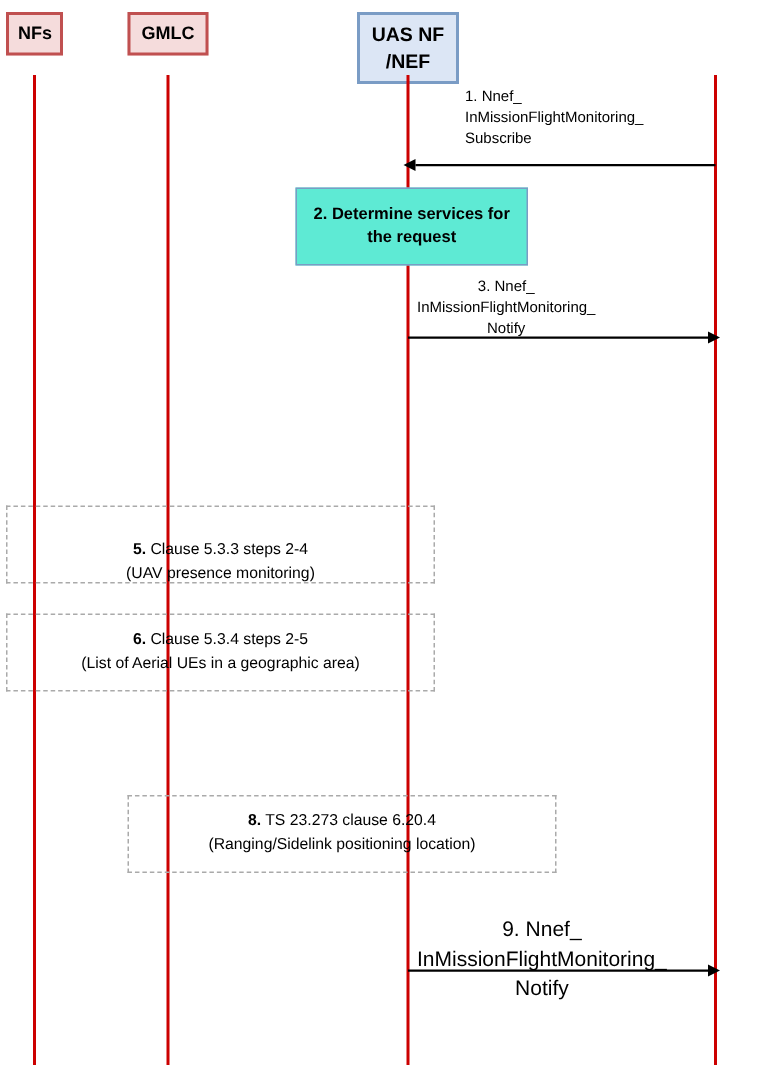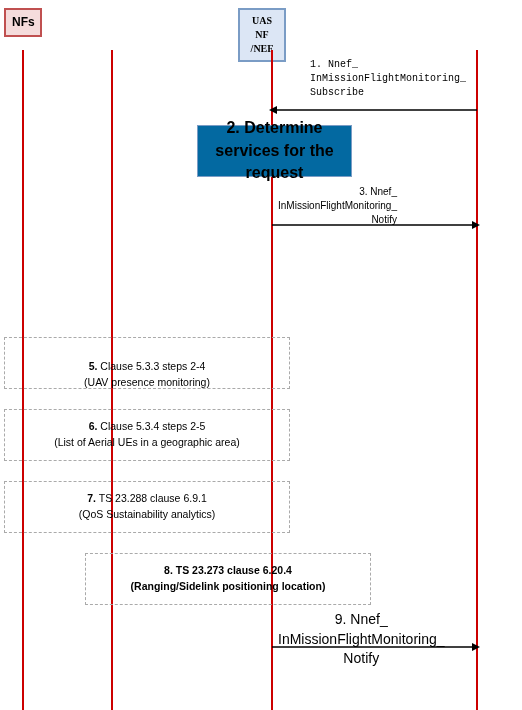--- a/index.html
+++ b/index.html
@@ -15,25 +15,25 @@
 
     .diagram-container {
       position: relative;
       width: 522px;
       height: 710px;
     }
 
     
     .process-box {
       position: absolute;
-      background: #0369a1;
+      background: #5eead4;
       border: 1px solid #7a9cc5;
       text-align: center;
       padding: 4px 6px;
-      font-size: 16px;
+      font-size: 11px;
       font-weight: bold;
       line-height: 1.4;
     }
 
     
     .group-box {
       position: absolute;
       border: 1.5px dashed #aaa;
       background: transparent;
     }
@@ -71,75 +71,71 @@
       pointer-events: none;
     }
   </style>
 </head>
 <body>
 
 <div class="diagram-container">
 
   <div class="part-box part-box-red" style="left:4px; width:38px; top:8px;">NFs</div>
 
+  <div class="part-box part-box-red" style="left:85px; width:54px; top:8px;">GMLC</div>
 
-  <div class="part-box part-box-blue" style="left:238px; width:48px; top:8px; font-size:10px;font-family:Liberation Serif, serif;">UAS NF<br>/NEF</div>
+  <div class="part-box part-box-blue" style="left:238px; width:68px; top:8px; font-size:13px;">UAS NF<br>/NEF</div>
 
 
   <svg class="arrows">
 
     <line x1="23" y1="50" x2="23" y2="710" stroke="#c00" stroke-width="2"></line>
     <line x1="112" y1="50" x2="112" y2="710" stroke="#c00" stroke-width="2"></line>
     <line x1="272" y1="50" x2="272" y2="710" stroke="#c00" stroke-width="2"></line>
     <line x1="477" y1="50" x2="477" y2="710" stroke="#c00" stroke-width="2"></line>
 
     <line x1="477" y1="110" x2="277" y2="110" stroke="#000" stroke-width="1.5"></line>
     <polygon points="277,106 277,114 269,110" fill="#000"></polygon>
 
     <line x1="272" y1="225" x2="472" y2="225" stroke="#000" stroke-width="1.5"></line>
     <polygon points="472,221 472,229 480,225" fill="#000"></polygon>
 
     <line x1="272" y1="647" x2="472" y2="647" stroke="#000" stroke-width="1.5"></line>
     <polygon points="472,643 472,651 480,647" fill="#000"></polygon>
 
   </svg>
 
-  <div style="position:absolute; top:58px; left:310px; font-size:10px; text-align:left; line-height:1.4; color:#000;font-family:Liberation Mono, monospace;">
+  <div style="position:absolute; top:58px; left:310px; font-size:10px; text-align:left; line-height:1.4; color:#000;">
     1. Nnef_<br>InMissionFlightMonitoring_<br>Subscribe
   </div>
 
   <div class="process-box" style="left:197px; top:125px; width:155px; height:52px; display:flex; align-items:center; justify-content:center;">
     <span>2. Determine services for
 the request</span>
   </div>
 
-  <div style="position:absolute; top:185px; left:278px; font-size:10px; text-align:right; line-height:1.4; color:#000;">
+  <div style="position:absolute; top:185px; left:278px; font-size:10px; text-align:center; line-height:1.4; color:#000;">
     3. Nnef_<br>InMissionFlightMonitoring_<br>Notify
   </div>
 
 
   <div class="group-box" style="left:4px; top:337px; width:286px; height:52px;">
     <div style="position:absolute; top:50%; left:50%; transform:translate(-50%,-50%); text-align:center; font-size:10.5px; line-height:1.5; width:260px;margin-top:12px;">
       <strong>5.</strong> Clause 5.3.3 steps 2-4<br>(UAV presence monitoring)
     </div>
   </div>
 
   <div class="group-box" style="left:4px; top:409px; width:286px; height:52px;">
     <div style="position:absolute; top:50%; left:50%; transform:translate(-50%,-50%); text-align:center; font-size:10.5px; line-height:1.5; width:270px;">
       <strong>6.</strong> Clause 5.3.4 steps 2-5<br>(List of Aerial UEs in a geographic area)
     </div>
   </div>
 
-  <div class="group-box" style="left:4px; top:481px; width:286px; height:52px;">
-    <div style="position:absolute; top:50%; left:50%; transform:translate(-50%,-50%); text-align:center; font-size:10.5px; line-height:1.5; width:260px;">
-      <strong>7.</strong> TS 23.288 clause 6.9.1<br>(QoS Sustainability analytics)
-    </div>
-  </div>
 
-  <div class="group-box" style="left:85px; top:553px; width:286px; height:52px;font-weight:bold;">
+  <div class="group-box" style="left:85px; top:530px; width:286px; height:52px;">
     <div style="position:absolute; top:50%; left:50%; transform:translate(-50%,-50%); text-align:center; font-size:10.5px; line-height:1.5; width:265px;">
       <strong>8.</strong> TS 23.273 clause 6.20.4<br>(Ranging/Sidelink positioning location)
     </div>
   </div>
 
   <div style="position:absolute; top:610px; left:278px; font-size:14px; text-align:center; line-height:1.4; color:#000;">
     9. Nnef_<br>InMissionFlightMonitoring_<br>Notify
   </div>
 
 </div>

